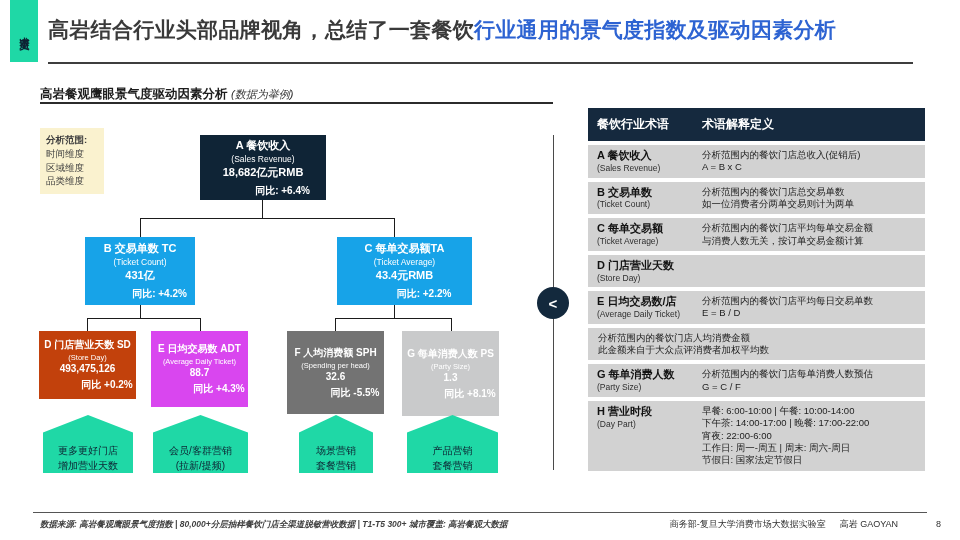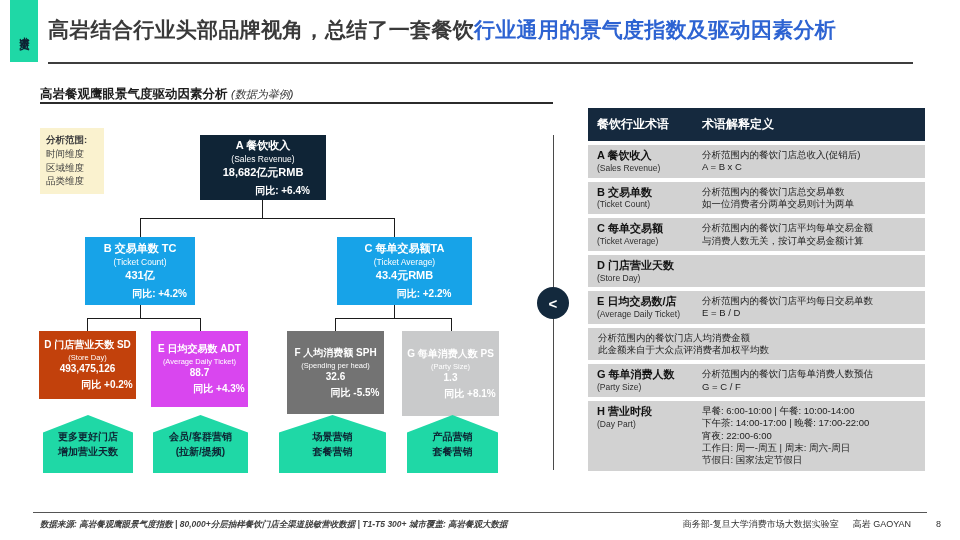--- a/index.html
+++ b/index.html
@@ -44,26 +44,26 @@
   .node-d{left:39px;top:331px;width:97px;height:68px;background:#c2410c;}
   .node-e{left:151px;top:331px;width:97px;height:76px;background:#d946ef;}
   .node-f{left:287px;top:331px;width:97px;height:83px;background:#737373;}
   .node-g{left:402px;top:331px;width:97px;height:85px;background:#c9cacb;}
 
   .conn{position:absolute;background:#1b1b1b;}
 
   
   .arrow{position:absolute;background:#1fd8a6;
          clip-path:polygon(50% 0%,100% 30%,100% 100%,0% 100%,0% 30%);
-         display:flex;flex-direction:column;justify-content:flex-start;align-items:center;
-         text-align:center;color:#0d2433;font-weight:bold;font-size:10px;line-height:1.5;
+         display:flex;flex-direction:column;justify-content:flex-end;align-items:center;
+         text-align:center;color:#0d2433;font-weight:normal;font-size:10px;line-height:1.5;
          padding-top:14px;box-sizing:border-box;}
   .ar1{left:43px;top:415px;width:90px;height:58px;}
   .ar2{left:153px;top:415px;width:95px;height:58px;}
-  .ar3{left:279px;top:415px;width:107px;height:58px;}
+  .ar3{left:299px;top:415px;width:74px;height:58px;}
   .ar4{left:407px;top:415px;width:91px;height:58px;}
 
   
   .div-line{position:absolute;left:553px;top:135px;width:1px;height:335px;background:#4a4a4a;}
   .div-circle{position:absolute;left:537px;top:287px;width:32px;height:32px;border-radius:50%;
               background:#13293d;color:#fff;display:flex;align-items:center;justify-content:center;
               font-size:15px;font-weight:bold;}
 
   
   .tbl{position:absolute;left:588px;top:108px;width:337px;}
@@ -80,21 +80,21 @@
           line-height:1.3;}
   .tc-def span{display:block;}
 
   
   .foot-rule{position:absolute;left:33px;top:512px;width:894px;height:1px;background:#555;}
   .foot-src{position:absolute;left:40px;top:519px;font-size:8.5px;font-style:italic;font-weight:bold;
             color:#3f3f3f;white-space:nowrap;}
   .foot-meta{position:absolute;left:600px;top:518px;width:347px;display:flex;justify-content:flex-end;
              align-items:baseline;font-size:9px;color:#2f2f2f;white-space:nowrap;}
   .foot-meta .org{margin-right:14px;padding-left:28px;}
-  .foot-meta .auth{margin-right:25px;}
+  .foot-meta .auth{margin-right:38px;}
   .foot-meta .pg{margin-right:6px;}
 </style>
 </head>
 <body>
 
 <div id="slide">
 
   <div class="tab">
     <span>术语定义</span>
   </div>

